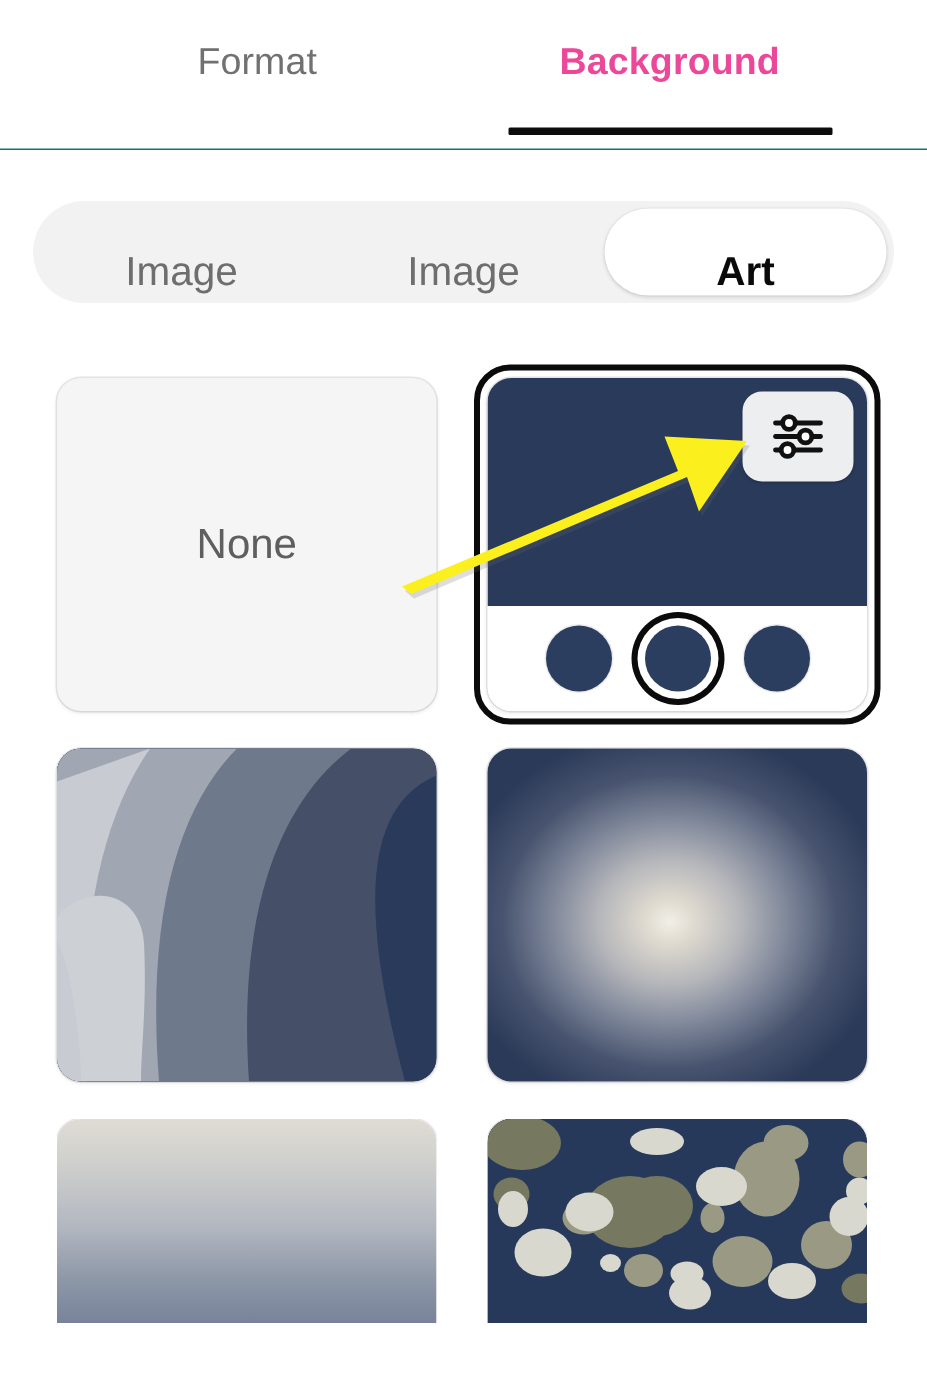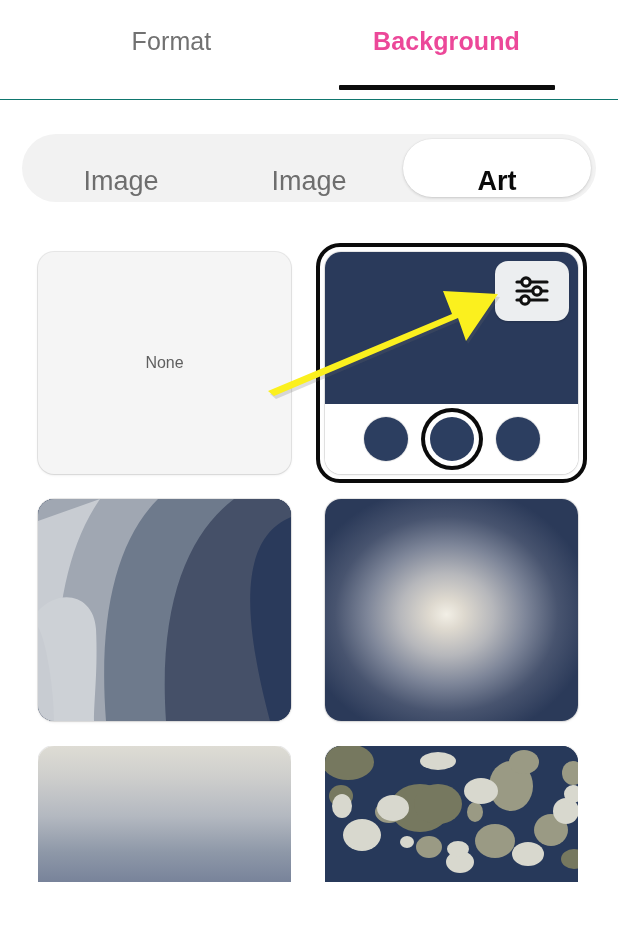--- a/index.html
+++ b/index.html
@@ -115,21 +115,21 @@
   }
 
   
   .thumb-none {
     background: #f5f5f5;
     display: flex;
     align-items: center;
     justify-content: center;
   }
   .none-label {
-    font-size: 16px;
+    font-size: 28px;
     color: #5f5f5f;
   }
 
   
   .cell-selected .sel-frame {
     position: absolute;
     left: -9px;
     top: -9px;
     width: 271px;
     height: 240px;

